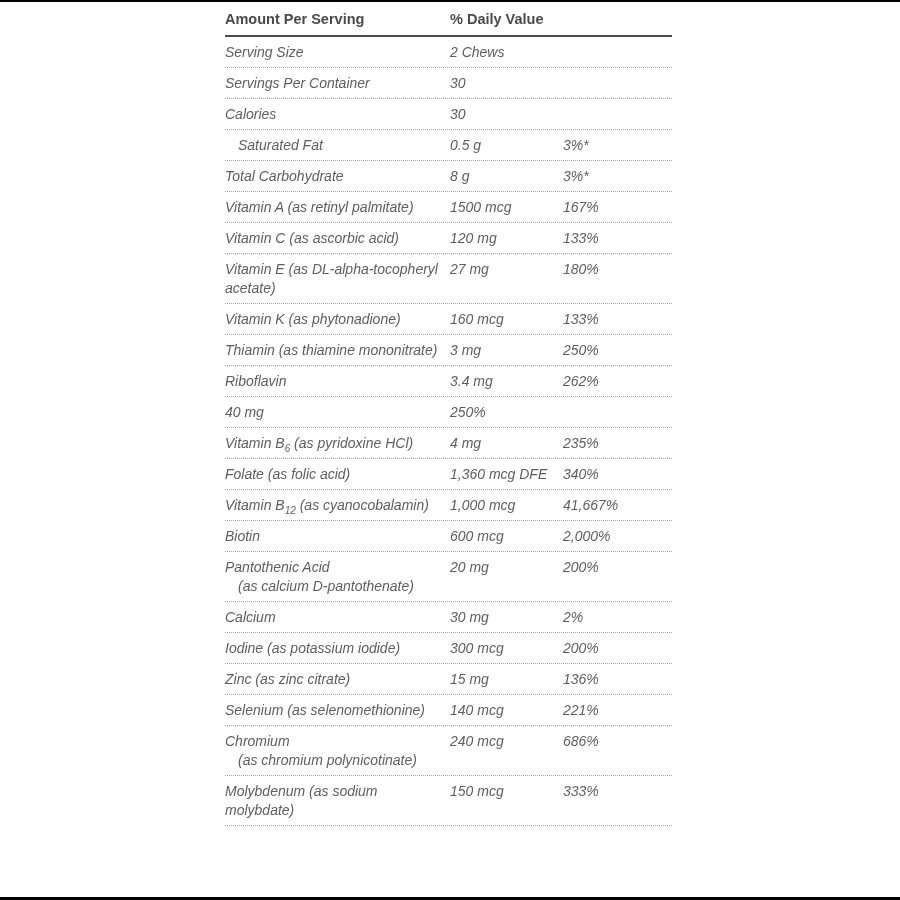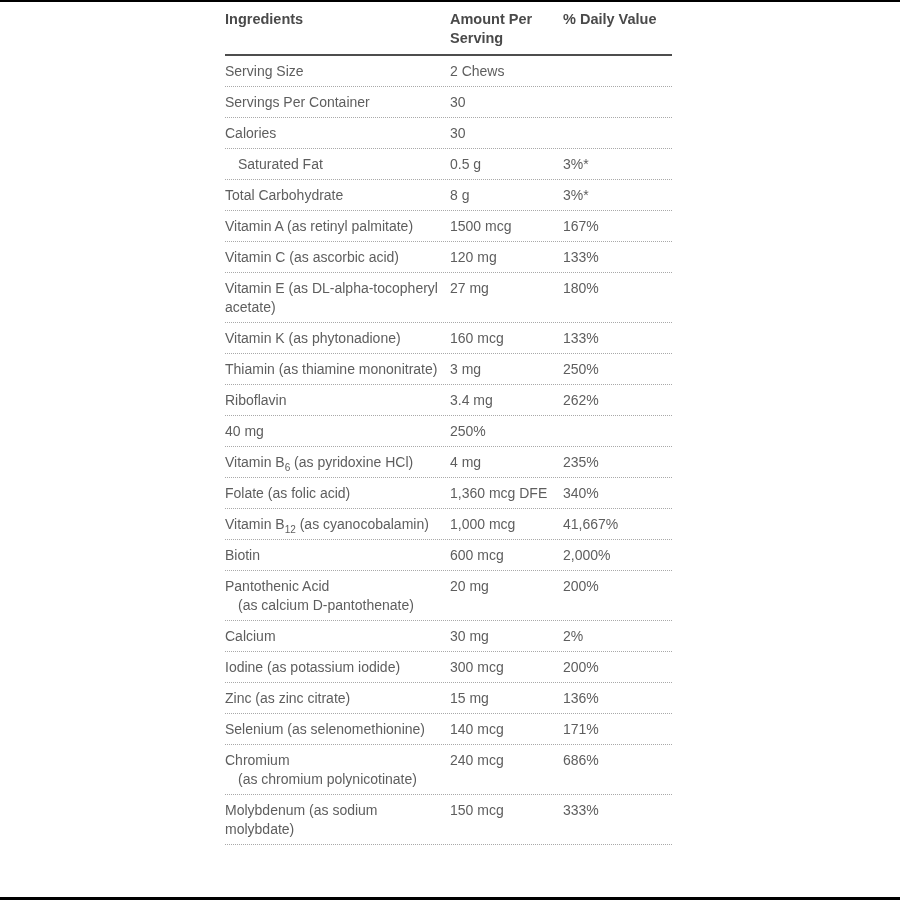--- a/index.html
+++ b/index.html
@@ -31,38 +31,38 @@
     font-size: 14.5px;
     color: #4a4a4a;
     line-height: 19px;
   }
   .tbody .row {
     display: grid;
     grid-template-columns: 225px 113px 109px;
     padding: 5.5px 0;
     line-height: 19px;
     border-bottom: 1px dotted #a9a9a9;
+    font-style: italic;
   }
   .cell { padding-right: 2px; }
   .cell.c2 { white-space: nowrap; }
   .cell.c1.indent { padding-left: 13px; }
   .cell .line2 { padding-left: 13px; }
   sub {
     font-size: 10px;
     line-height: 0;
   }
 </style>
 </head>
 <body>
 
 <div class="edge-bar top"></div>
 
 <div class="facts-table">
   <div class="thead">
-    <div class="cell c1">Ingredients</div>
     <div class="cell c2" style="white-space:normal">Amount Per Serving</div>
     <div class="cell c3">% Daily Value</div>
   </div>
   <div class="tbody">
       <div class="row">
         <div class="cell c1"><span>Serving Size</span></div>
         <div class="cell c2">2 Chews</div>
         <div class="cell c3"></div>
       </div>
       <div class="row">
@@ -155,21 +155,21 @@
         <div class="cell c3">200%</div>
       </div>
       <div class="row">
         <div class="cell c1"><span>Zinc (as zinc citrate)</span></div>
         <div class="cell c2">15 mg</div>
         <div class="cell c3">136%</div>
       </div>
       <div class="row">
         <div class="cell c1"><span>Selenium (as selenomethionine)</span></div>
         <div class="cell c2">140 mcg</div>
-        <div class="cell c3">171%</div>
+        <div class="cell c3">221%</div>
       </div>
       <div class="row">
         <div class="cell c1"><span>Chromium</span><div class="line2">(as chromium polynicotinate)</div></div>
         <div class="cell c2">240 mcg</div>
         <div class="cell c3">686%</div>
       </div>
       <div class="row">
         <div class="cell c1"><span>Molybdenum (as sodium molybdate)</span></div>
         <div class="cell c2">150 mcg</div>
         <div class="cell c3">333%</div>

